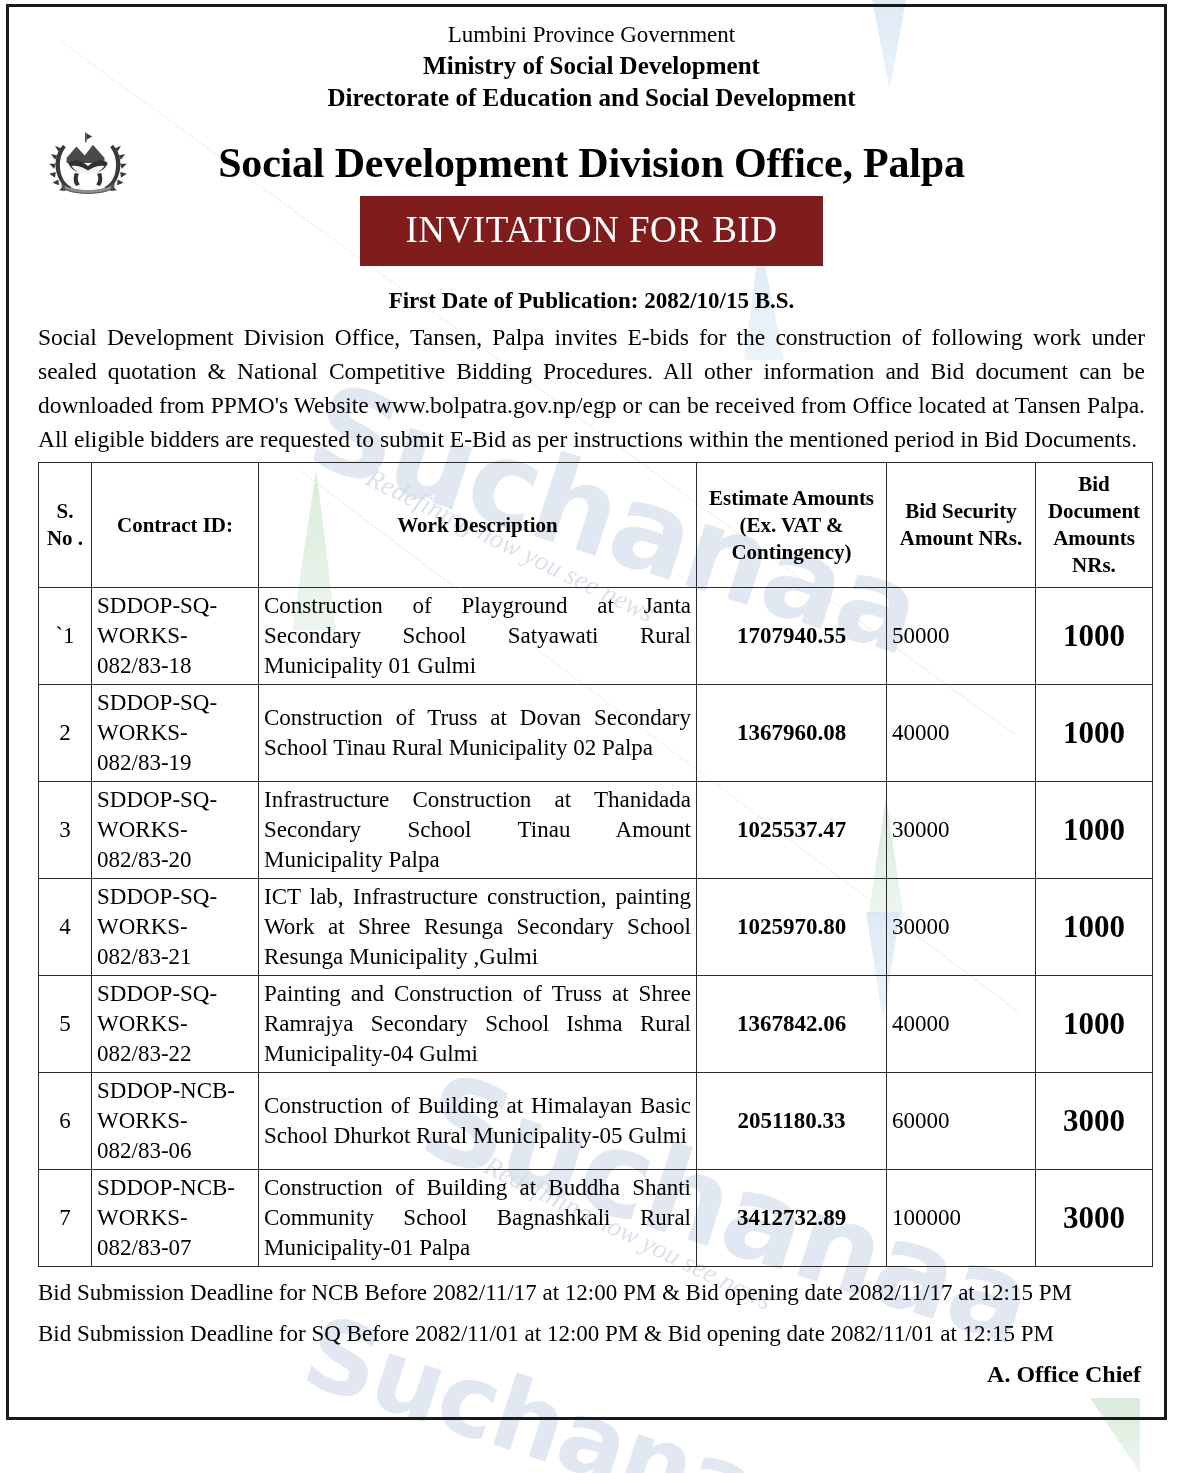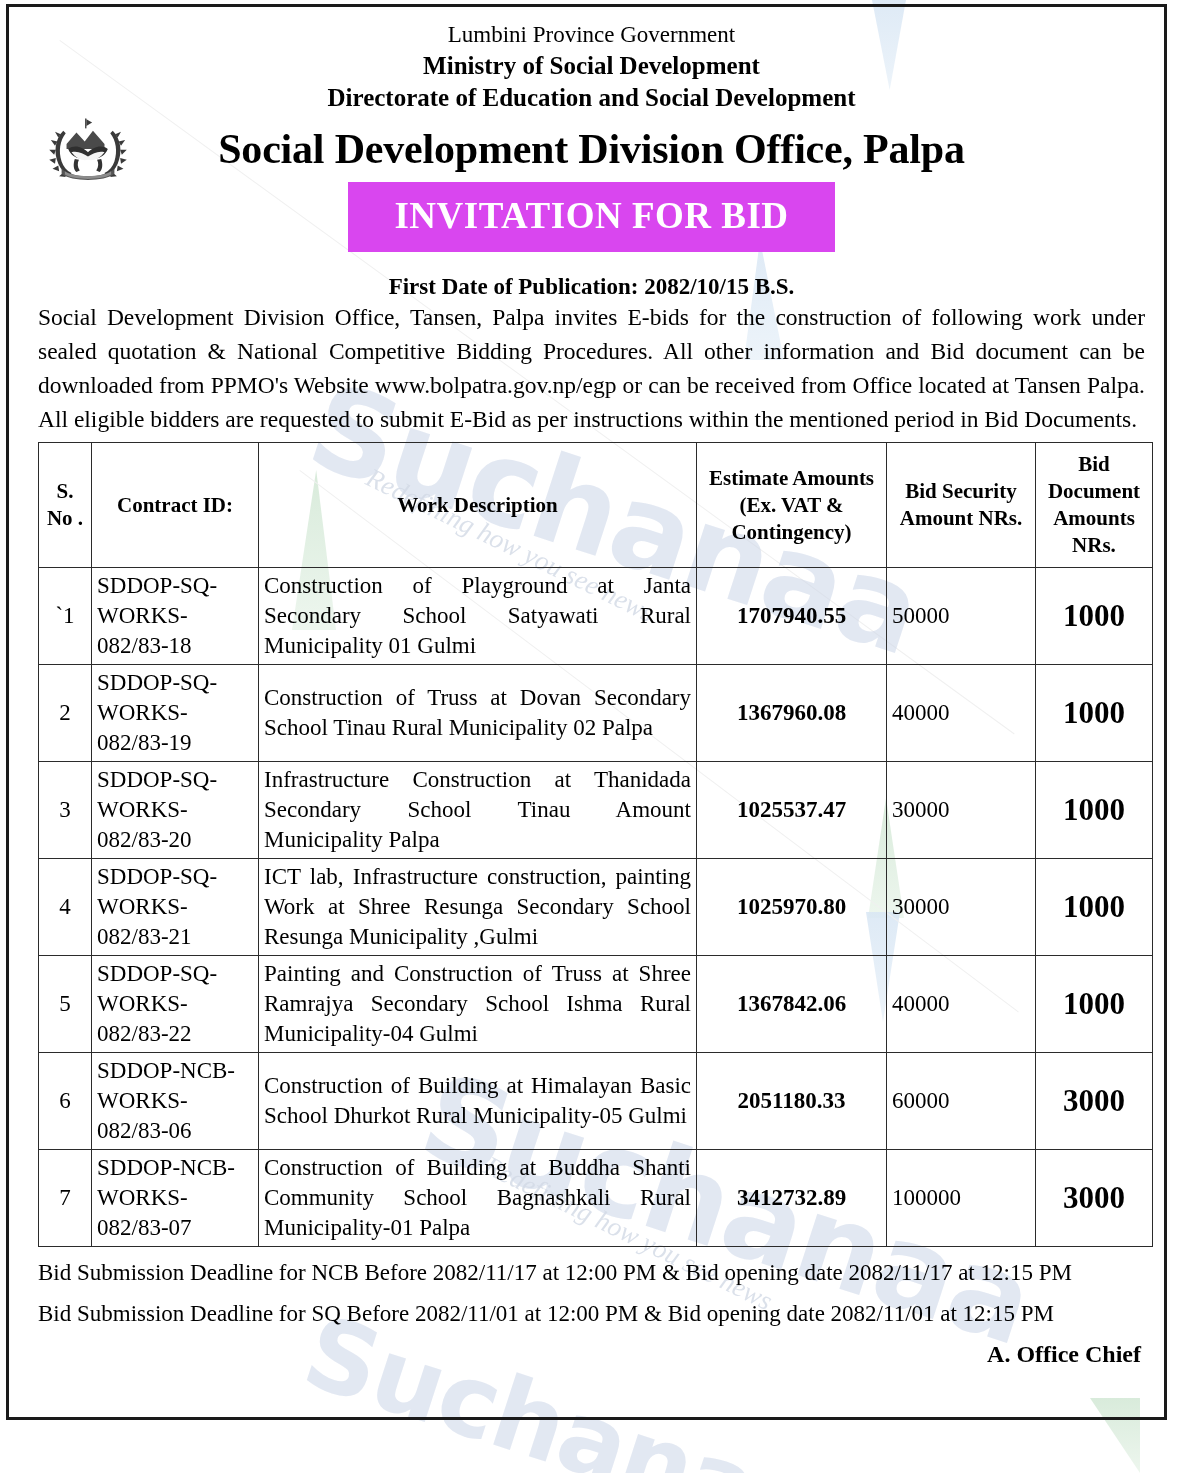--- a/index.html
+++ b/index.html
@@ -96,54 +96,55 @@
   }
   .hdr-line3 {
     text-align: center;
     font-size: 25px;
     line-height: 32px;
     font-weight: bold;
   }
   .office-row {
     position: relative;
     height: 62px;
-    margin-top: 4px;
+    margin-top: 18px;
   }
   #emblem {
     position: absolute;
     left: 8px;
     top: -2px;
     width: 84px;
     height: 66px;
   }
   .office-title {
     text-align: center;
     font-size: 42px;
     font-weight: bold;
     line-height: 62px;
     letter-spacing: -0.2px;
   }
 
   .ifb-wrap { text-align: center; margin-top: 2px; }
   .ifb-box {
     display: inline-block;
-    background: #d946ef;
+    background: #7f1d1d;
     color: #ffffff;
     font-size: 37px;
-    font-weight: bold;
+    font-weight: normal;
     letter-spacing: 0.5px;
     padding: 14px 46px 16px 46px;
     line-height: 40px;
   }
 
   .pub-date {
     text-align: center;
     font-size: 23px;
     font-weight: bold;
     margin-top: 22px;
+    margin-bottom: 6px;
   }
 
   .intro {
     font-size: 23.5px;
     line-height: 34px;
     text-align: justify;
     margin: 0 0 6px 0;
   }
 
   

